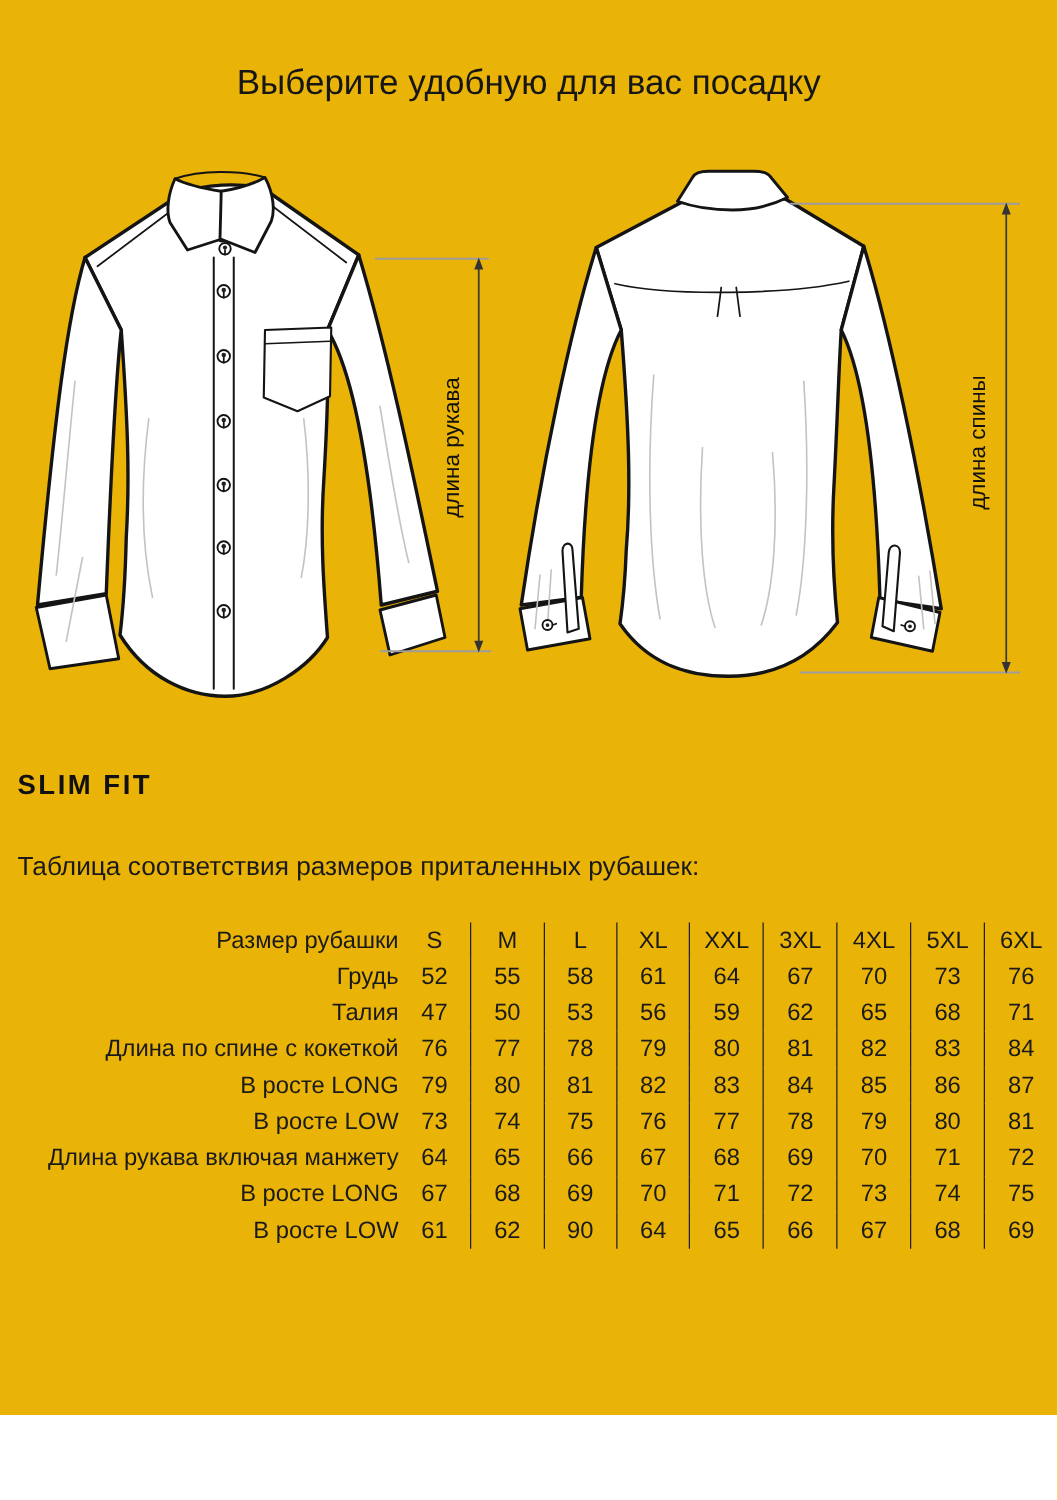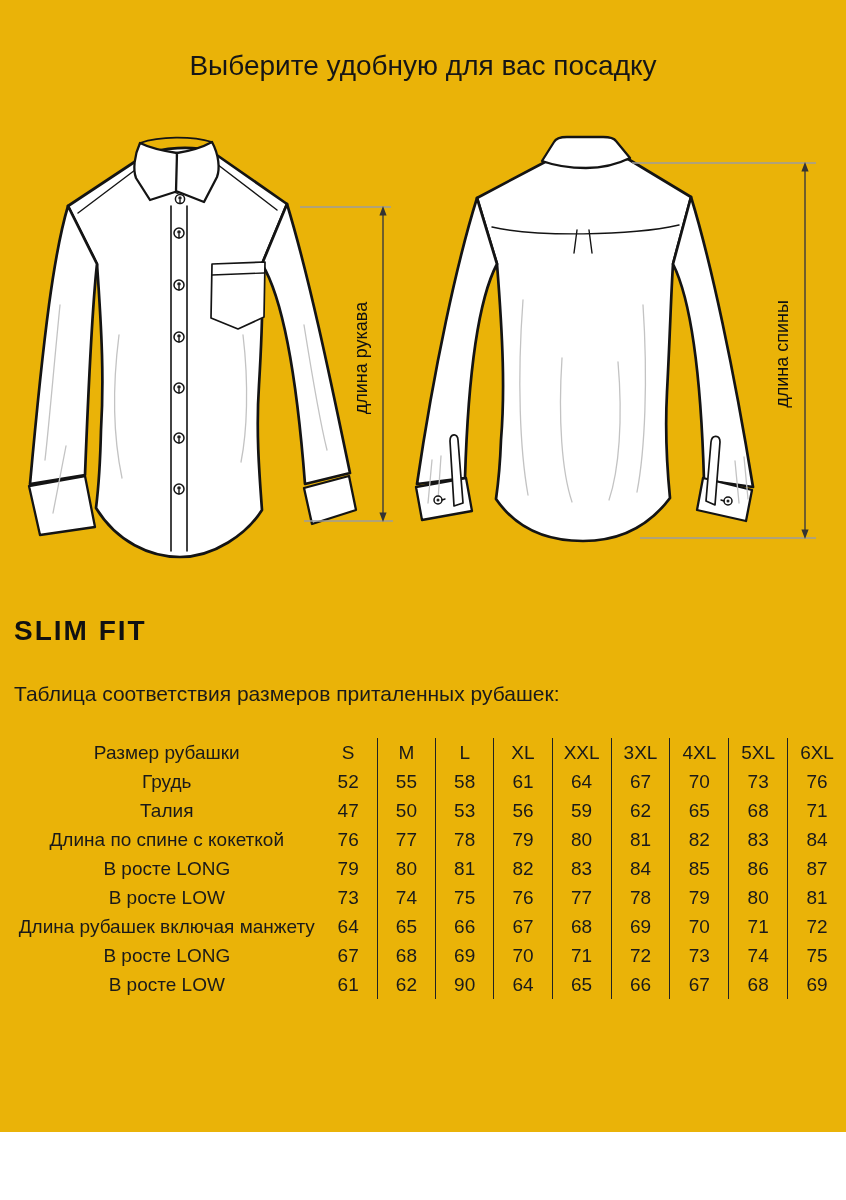--- a/index.html
+++ b/index.html
@@ -1,27 +1,27 @@
 <!DOCTYPE html>
 <html><head>
 <meta charset="utf-8">
 <style>
   html,body{margin:0;padding:0;background:#fff;}
   .page{position:relative;width:846px;height:1132px;background:#eab308;overflow:hidden;
         font-family:"Liberation Sans",sans-serif;color:#1a1a1a;}
   .title{position:absolute;top:50px;left:0;width:846px;text-align:center;
          font-size:28px;font-weight:400;color:#161616;}
   .diagram-svg{position:absolute;top:0;left:0;}
-  .heading{position:absolute;top:615px;left:14px;font-size:28px;font-weight:900;
+  .heading{position:absolute;top:615px;left:14px;font-size:22px;font-weight:900;
            letter-spacing:2px;color:#111;}
   .subtitle{position:absolute;top:652px;left:14px;font-size:21px;color:#1a1a1a;margin-top:30px;}
   table.sizes{position:absolute;left:14px;top:738px;border-collapse:collapse;table-layout:fixed;}
   table.sizes td{height:29px;padding:0;font-size:19px;color:#1a1a1a;vertical-align:middle;
                  white-space:nowrap;}
-  td.lbl{width:306px;text-align:center;}
+  td.lbl{width:306px;text-align:right;}
   td.val{width:59px;text-align:center;border-right:1.5px solid #222;}
   tr td.val:last-child{border-right:none;}
   
   .outline{fill:#fff;stroke:#141414;stroke-width:2.7;stroke-linejoin:round;stroke-linecap:round;}
   .outline2{fill:#fff;stroke:#141414;stroke-width:2.3;stroke-linejoin:round;stroke-linecap:round;}
   .detail{fill:none;stroke:#141414;stroke-width:1.6;stroke-linecap:round;}
   .thin{fill:none;stroke:#141414;stroke-width:1.4;stroke-linecap:round;}
   .crease{fill:none;stroke:#c3c3c3;stroke-width:1.3;stroke-linecap:round;}
   .ext{stroke:#9d9d9d;stroke-width:1.6;}
   .meas{stroke:#3c3c3c;stroke-width:1.4;}
@@ -235,21 +235,21 @@
           <td class="val">74</td>
           <td class="val">75</td>
           <td class="val">76</td>
           <td class="val">77</td>
           <td class="val">78</td>
           <td class="val">79</td>
           <td class="val">80</td>
           <td class="val">81</td>
         </tr>
         <tr>
-          <td class="lbl">Длина рубашек включая манжету</td>
+          <td class="lbl">Длина рукава включая манжету</td>
           <td class="val">64</td>
           <td class="val">65</td>
           <td class="val">66</td>
           <td class="val">67</td>
           <td class="val">68</td>
           <td class="val">69</td>
           <td class="val">70</td>
           <td class="val">71</td>
           <td class="val">72</td>
         </tr>

